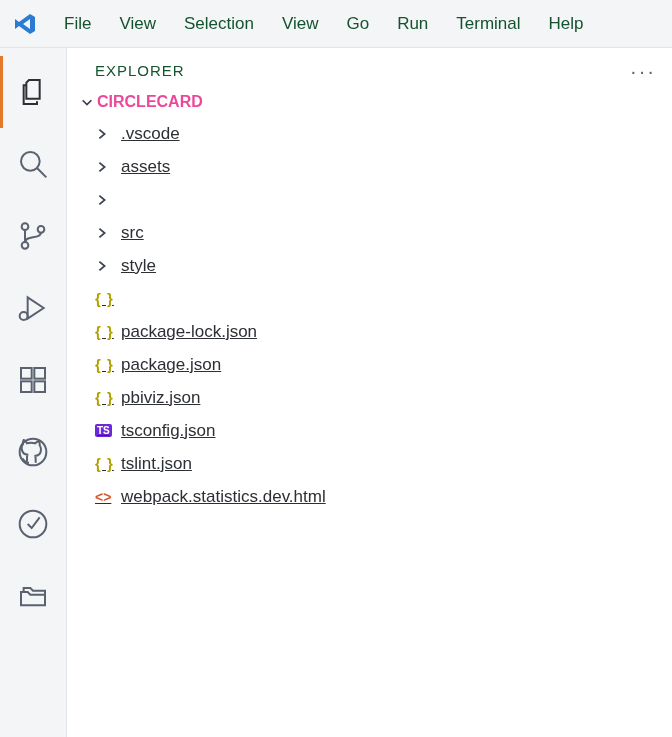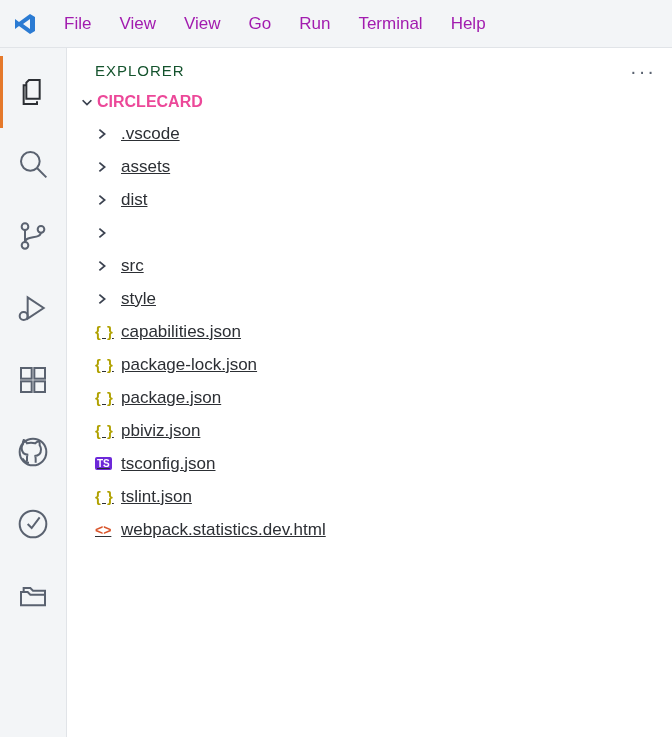--- a/index.html
+++ b/index.html
@@ -2,21 +2,21 @@
 <html><head>
 <meta charset="utf-8">
 <style>
   * { box-sizing: border-box; margin:0; padding:0; font-family: -apple-system, "Segoe UI", Arial, sans-serif; }
   body { width:672px; height:737px; background:#f3f5f7; color:#333; overflow:hidden; }
 
   
   .menubar { height:48px; display:flex; align-items:center; background:#f3f5f7; border-bottom:1px solid #e1e4e8; }
   .app-icon { width:50px; display:flex; justify-content:center; align-items:center; }
   .app-icon svg { width:24px; height:24px; }
-  .menubar-item { padding:6px 14px; font-size:17px; color:#a21caf; cursor:default; }
+  .menubar-item { padding:6px 14px; font-size:17px; color:#14532d; cursor:default; }
 
   
   .main { display:flex; height:calc(100% - 48px); }
 
   
   .activitybar { width:66px; background:#f3f5f7; display:flex; flex-direction:column; align-items:center; padding-top:8px; }
   .activity-item { width:100%; height:72px; display:flex; align-items:center; justify-content:center; position:relative; }
   .activity-item svg { width:32px; height:32px; stroke:#5a6270; stroke-width:1.5; fill:none; }
   .activity-item.active::before { content:""; position:absolute; left:0; top:0; bottom:0; width:3px; background:#e5792b; }
   .activity-item.active svg { stroke:#2c2f34; }
@@ -44,20 +44,21 @@
 <body>
 
 <div class="menubar">
   <div class="app-icon">
     <svg viewBox="0 0 24 24">
         <path fill="#2b7bd3" d="M17 2 L22 5 L22 19 L17 22 L6 14 L2 17 L2 7 L6 10 Z M17 7 L10 12 L17 17 Z"></path>
       </svg>
   </div>
   <div class="menubar-item">File</div>
   <div class="menubar-item">View</div>
+  <div class="menubar-item">Selection</div>
   <div class="menubar-item">View</div>
   <div class="menubar-item">Go</div>
   <div class="menubar-item">Run</div>
   <div class="menubar-item">Terminal</div>
   <div class="menubar-item">Help</div>
 </div>
 
 <div class="main">
 
   <div class="activitybar">
@@ -148,28 +149,20 @@
             </svg>
           </span>
         <span>assets</span>
       </div>
       <div class="tree-row">
         <span class="chev icon">
             <svg viewBox="0 0 16 16">
               <polyline points="5,3 11,8 5,13"></polyline>
             </svg>
           </span>
-        <span>dist</span>
-      </div>
-      <div class="tree-row">
-        <span class="chev icon">
-            <svg viewBox="0 0 16 16">
-              <polyline points="5,3 11,8 5,13"></polyline>
-            </svg>
-          </span>
       </div>
       <div class="tree-row">
         <span class="chev icon">
             <svg viewBox="0 0 16 16">
               <polyline points="5,3 11,8 5,13"></polyline>
             </svg>
           </span>
         <span>src</span>
       </div>
       <div class="tree-row">
@@ -178,21 +171,20 @@
               <polyline points="5,3 11,8 5,13"></polyline>
             </svg>
           </span>
         <span>style</span>
       </div>
 
       <div class="tree-row">
         <span class="icon">
             <span class="json-icon">{ }</span>
           </span>
-        <span>capabilities.json</span>
       </div>
       <div class="tree-row">
         <span class="icon">
             <span class="json-icon">{ }</span>
           </span>
         <span>package-lock.json</span>
       </div>
       <div class="tree-row">
         <span class="icon">
             <span class="json-icon">{ }</span>

